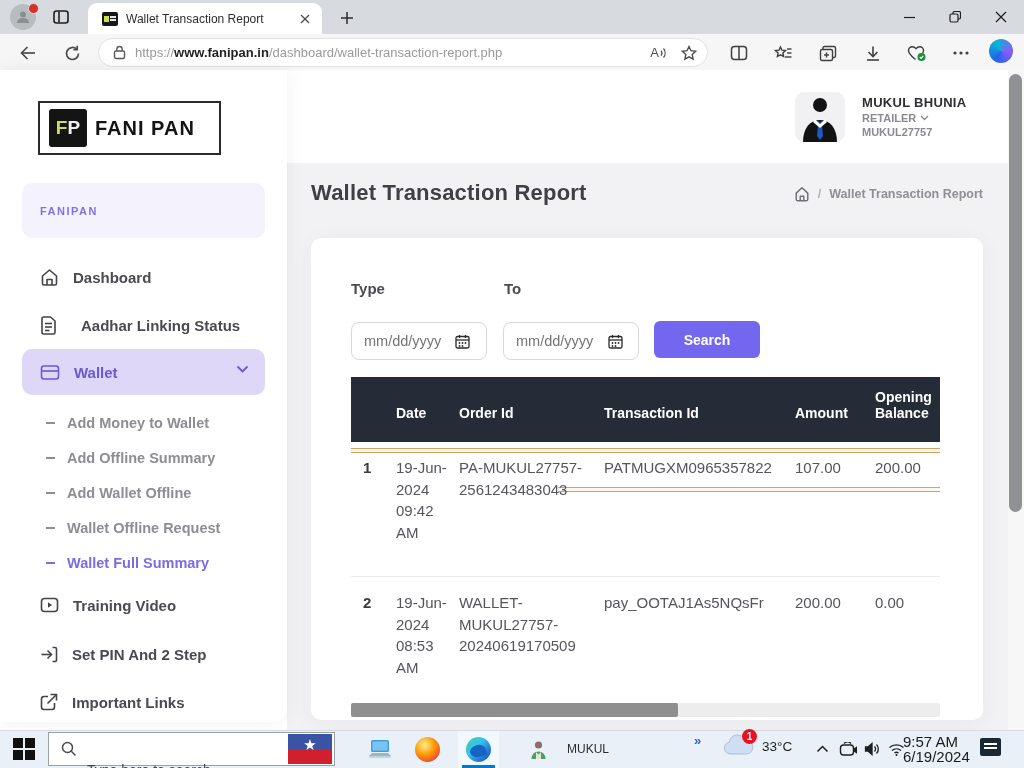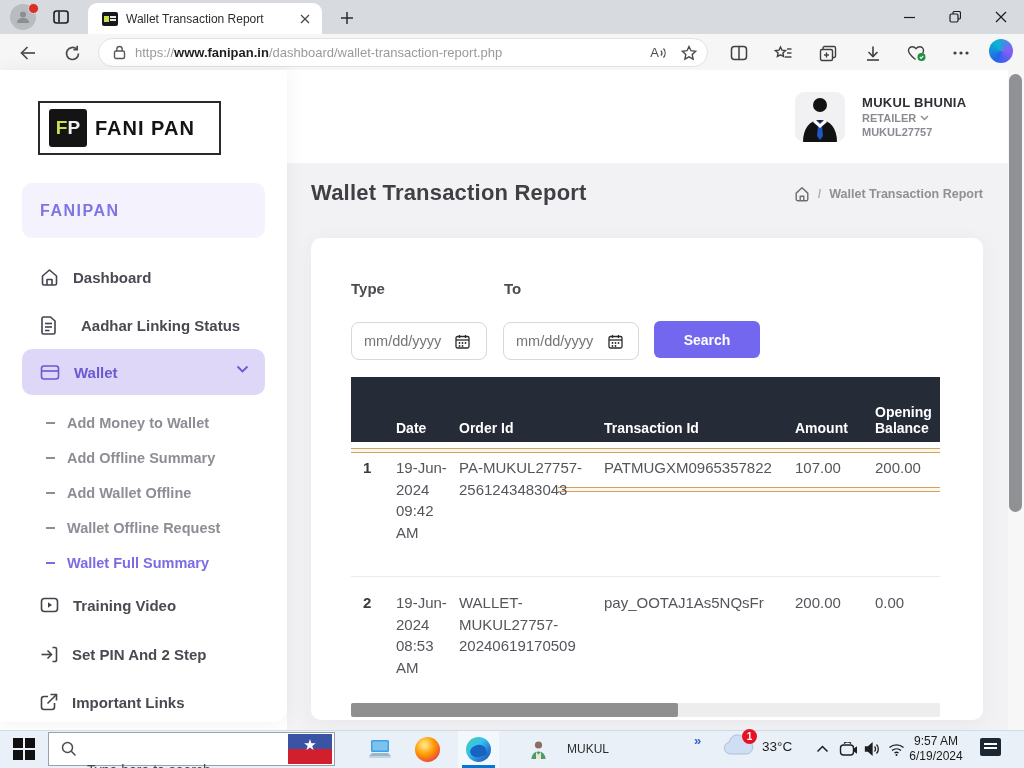--- a/index.html
+++ b/index.html
@@ -34,21 +34,21 @@
   
   .topband{left:0;top:70px;width:1008px;height:93px;background:#fff;}
   .content-bg{left:287px;top:163px;width:721px;height:567px;background:#f2f2f4;}
   .sidebar{left:0;top:70px;width:287px;height:652px;background:#fff;border-radius:0 0 14px 0;box-shadow:0 0 18px rgba(80,80,100,.08);}
 
   .logo-box{left:38px;top:101px;width:183px;height:54px;border:2px solid #2a2a2a;background:#fff;display:flex;align-items:center;padding-left:9px;box-sizing:border-box;}
   .logo-sq{width:38px;height:38px;background:#141414;border-radius:3px;display:flex;align-items:center;justify-content:center;font-size:19px;font-weight:800;}
   .logo-sq .f{color:#cfe04a;}
   .logo-sq .p{color:#f0f0f0;}
   .logo-word{font-size:20px;font-weight:800;color:#141414;letter-spacing:1px;margin-left:8px;}
-  .brand-pill{left:22px;top:183px;width:243px;height:55px;background:#f4f2fd;border-radius:10px;display:flex;align-items:center;padding-left:18px;box-sizing:border-box;font-size:16px;font-weight:700;letter-spacing:1.5px;color:#7f74e3;}
+  .brand-pill{left:22px;top:183px;width:243px;height:55px;background:#f4f2fd;border-radius:10px;display:flex;align-items:center;padding-left:18px;box-sizing:border-box;font-size:11px;font-weight:700;letter-spacing:1.5px;color:#7f74e3;}
 
   .nav-item{left:22px;width:243px;height:30px;display:flex;align-items:center;padding-left:18px;box-sizing:border-box;color:#4a4a52;font-size:15px;font-weight:600;gap:14px;}
   .nav-item .ni{color:#43434b;flex:none;}
   .nav-wallet{top:349px;height:46px;background:#ded7f8;border-radius:10px;color:#6a59d1;}
   .nav-wallet .ni{color:#6a59d1;}
   .nav-dashboard{top:262px;}.nav-aadhar{top:310px;gap:24px;}
   .nav-training{top:590px;}.nav-setpin{top:639px;}.nav-links{top:687px;}
   .chev-wallet{position:absolute;right:16px;top:16px;color:#6a59d1;}
   .sub-item{left:22px;width:243px;height:24px;display:flex;align-items:center;padding-left:24px;box-sizing:border-box;color:#8d8d95;font-size:14.5px;font-weight:600;gap:12px;}
   .sub-item .dash{width:9px;height:2.5px;background:#8d8d95;flex:none;}
@@ -69,21 +69,21 @@
   .flabel{top:280px;font-size:15px;font-weight:700;color:#4b4b50;}
   .from-label{left:351px;}.to-label{left:504px;}
   .date-input{top:322px;width:136px;height:38px;border:1px solid #d8d8dc;border-radius:8px;box-sizing:border-box;font-family:"Liberation Sans",sans-serif;font-size:14.5px;color:#4a4a4a;padding:0 36px 0 12px;background:#fff;outline:none;}
   .from-input{left:351px;}.to-input{left:503px;}
   .cal-ico{top:334px;color:#2b2b2b;}
   .search-btn{left:654px;top:321px;width:106px;height:37px;background:#7367f0;border:none;border-radius:6px;color:#fff;font-family:"Liberation Sans",sans-serif;font-size:14px;font-weight:600;}
 
   
   .tbl{left:351px;top:377px;width:589px;}
   .thead{left:0;top:0;width:589px;height:65px;background:#262b38;display:block;}
-  .th{position:absolute;bottom:6px;color:#fff;font-size:14px;font-weight:700;line-height:16px;}
+  .th{position:absolute;bottom:21px;color:#fff;font-size:14px;font-weight:700;line-height:16px;}
   .c-sno{left:12px;width:30px;}
   .c-date{left:45px;width:58px;}
   .c-order{left:108px;width:130px;}
   .c-txn{left:253px;width:185px;}
   .c-amt{left:444px;width:70px;}
   .c-ob{left:524px;width:65px;}
   .trow{left:0;width:589px;}
   .row1{top:66px;height:134px;border-bottom:1px solid #ebebee;box-sizing:border-box;}
   .row2{top:201px;height:122px;}
   .td{position:absolute;top:14px;font-size:15px;color:#55555c;line-height:21.5px;}
@@ -114,21 +114,21 @@
   .edge-btn{left:458px;top:731px;width:41px;height:37px;background:#f3f8fd;display:flex;align-items:center;justify-content:center;}
   .edge-underline{left:462px;top:765px;width:33px;height:3px;background:#0078d7;}
   .edge-ico{width:25px;height:25px;border-radius:50%;background:linear-gradient(135deg,#45d09c 0%,#35c1f1 40%,#2b7cd3 70%,#0c59a4 100%);position:relative;overflow:hidden;}
   .edge-ico::after{content:"";position:absolute;left:4px;top:8px;width:16px;height:12px;border-radius:50% 50% 0 50%;background:#1565c0;transform:rotate(-15deg);}
   .tb-app{left:530px;top:734px;height:30px;display:flex;align-items:center;gap:20px;font-size:12px;color:#2d2d2d;}
   .tb-chevrons{left:694px;top:733px;color:#2f5fd0;font-size:13px;font-weight:700;}
   .weather{left:722px;top:733px;display:flex;align-items:center;gap:8px;}
   .cloud-wrap{position:relative;width:32px;height:26px;}
   .badge{position:absolute;right:-3px;top:-4px;width:15px;height:15px;border-radius:50%;background:#e81123;color:#fff;font-size:10px;font-weight:700;display:flex;align-items:center;justify-content:center;}
   .temp{font-size:13.5px;color:#1f1f1f;}
-  .clock{left:903px;top:734px;width:66px;text-align:center;font-size:12px;color:#1a1a1a;line-height:15px;}
+  .clock{left:903px;top:734px;width:66px;font-size:15px;color:#1a1a1a;line-height:15px;}
   .notif-ico{left:980px;top:738px;width:21px;height:18px;background:#1b2733;border-radius:2px;position:relative;}
   .notif-ico::before{content:"";position:absolute;left:4px;top:5px;width:13px;height:2px;background:#fff;box-shadow:0 4px 0 #fff;}
 </style>
 </head>
 <body>
 
 <div id="screen">
 
   <div class="abs tabstrip"></div>
   <div class="abs profile-btn">

